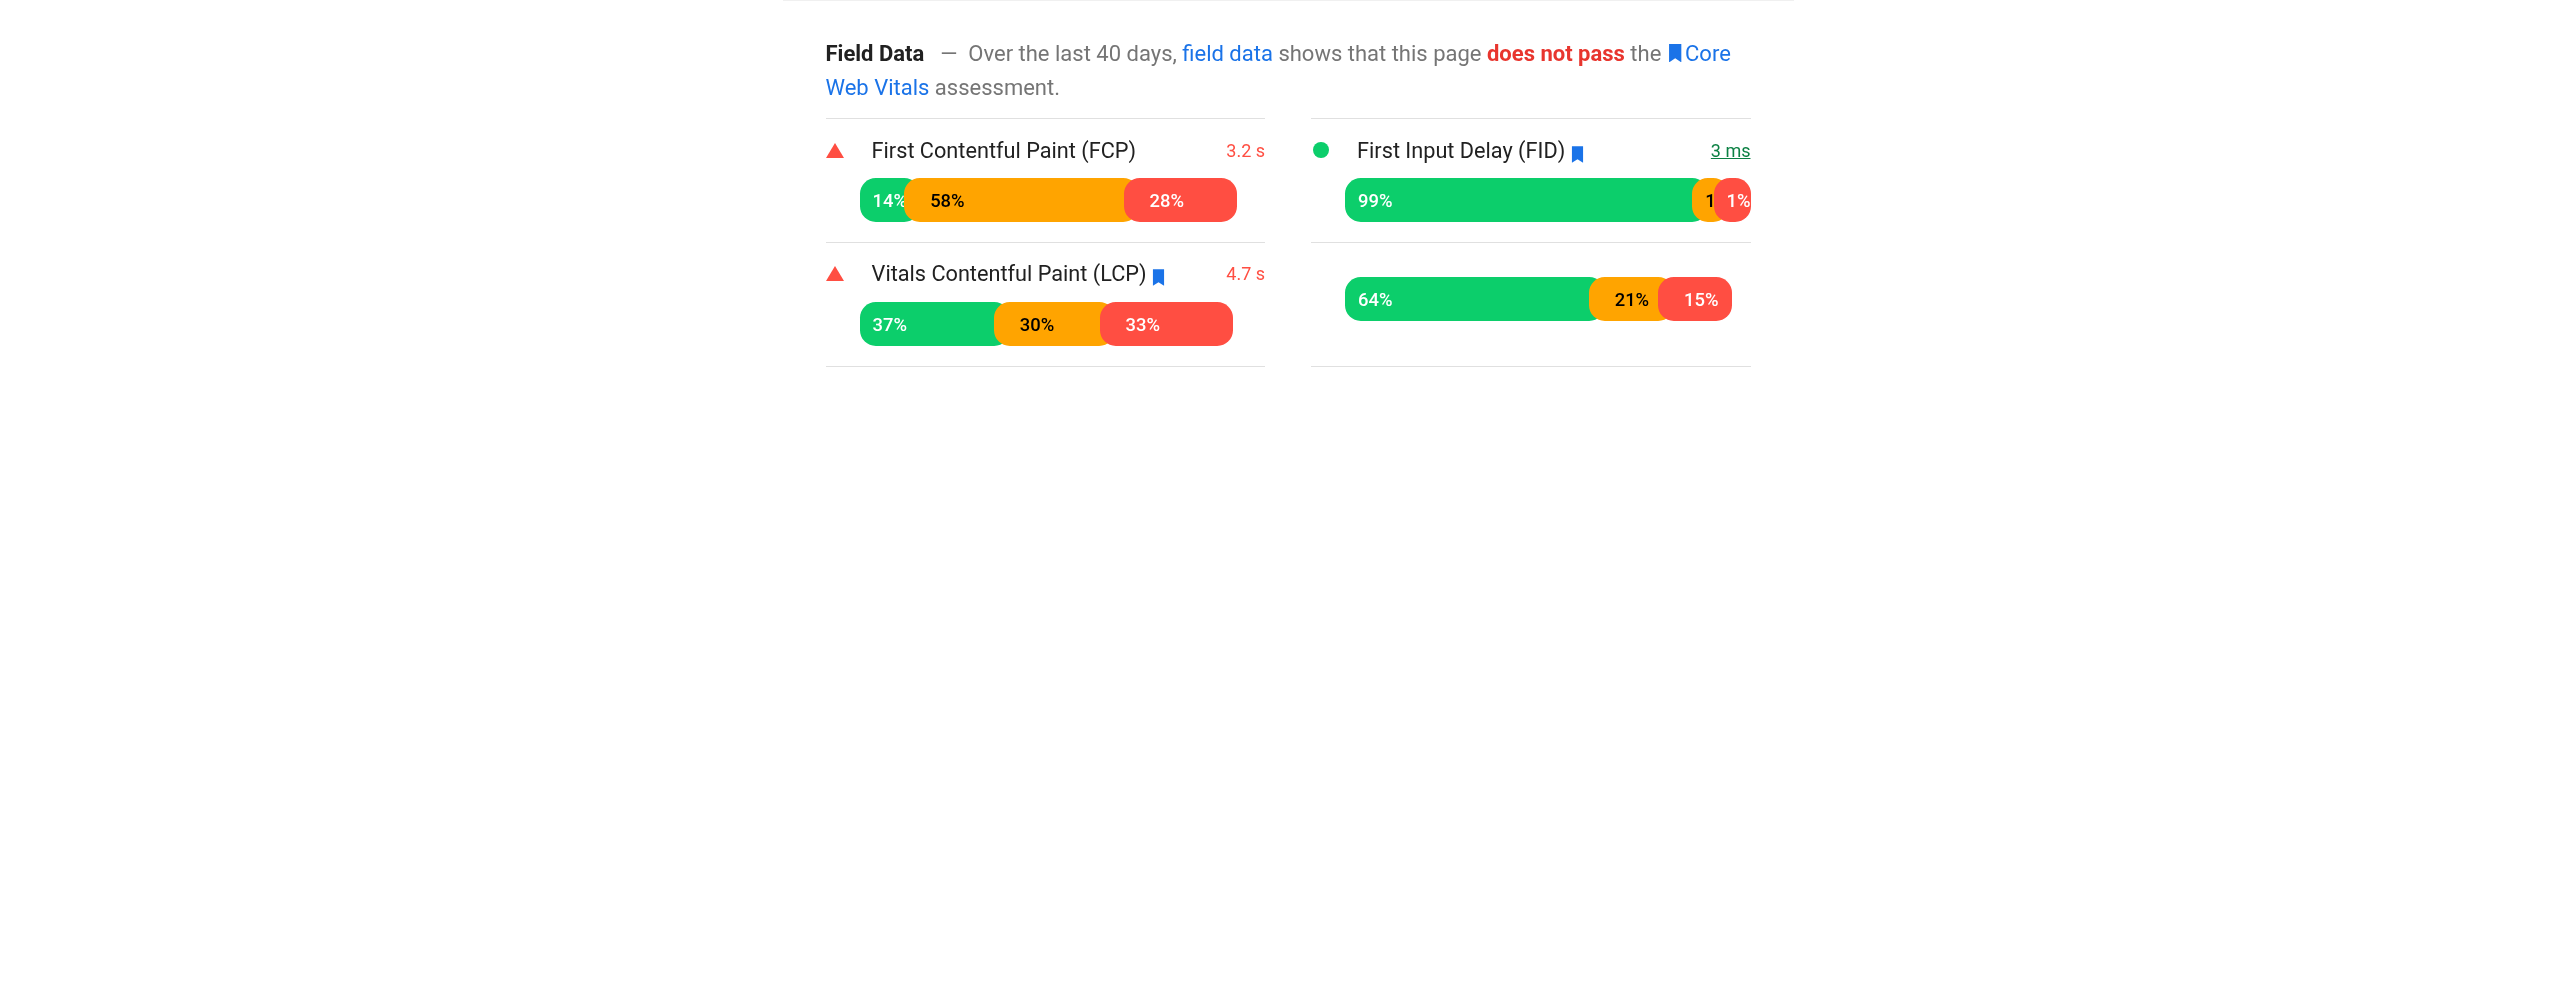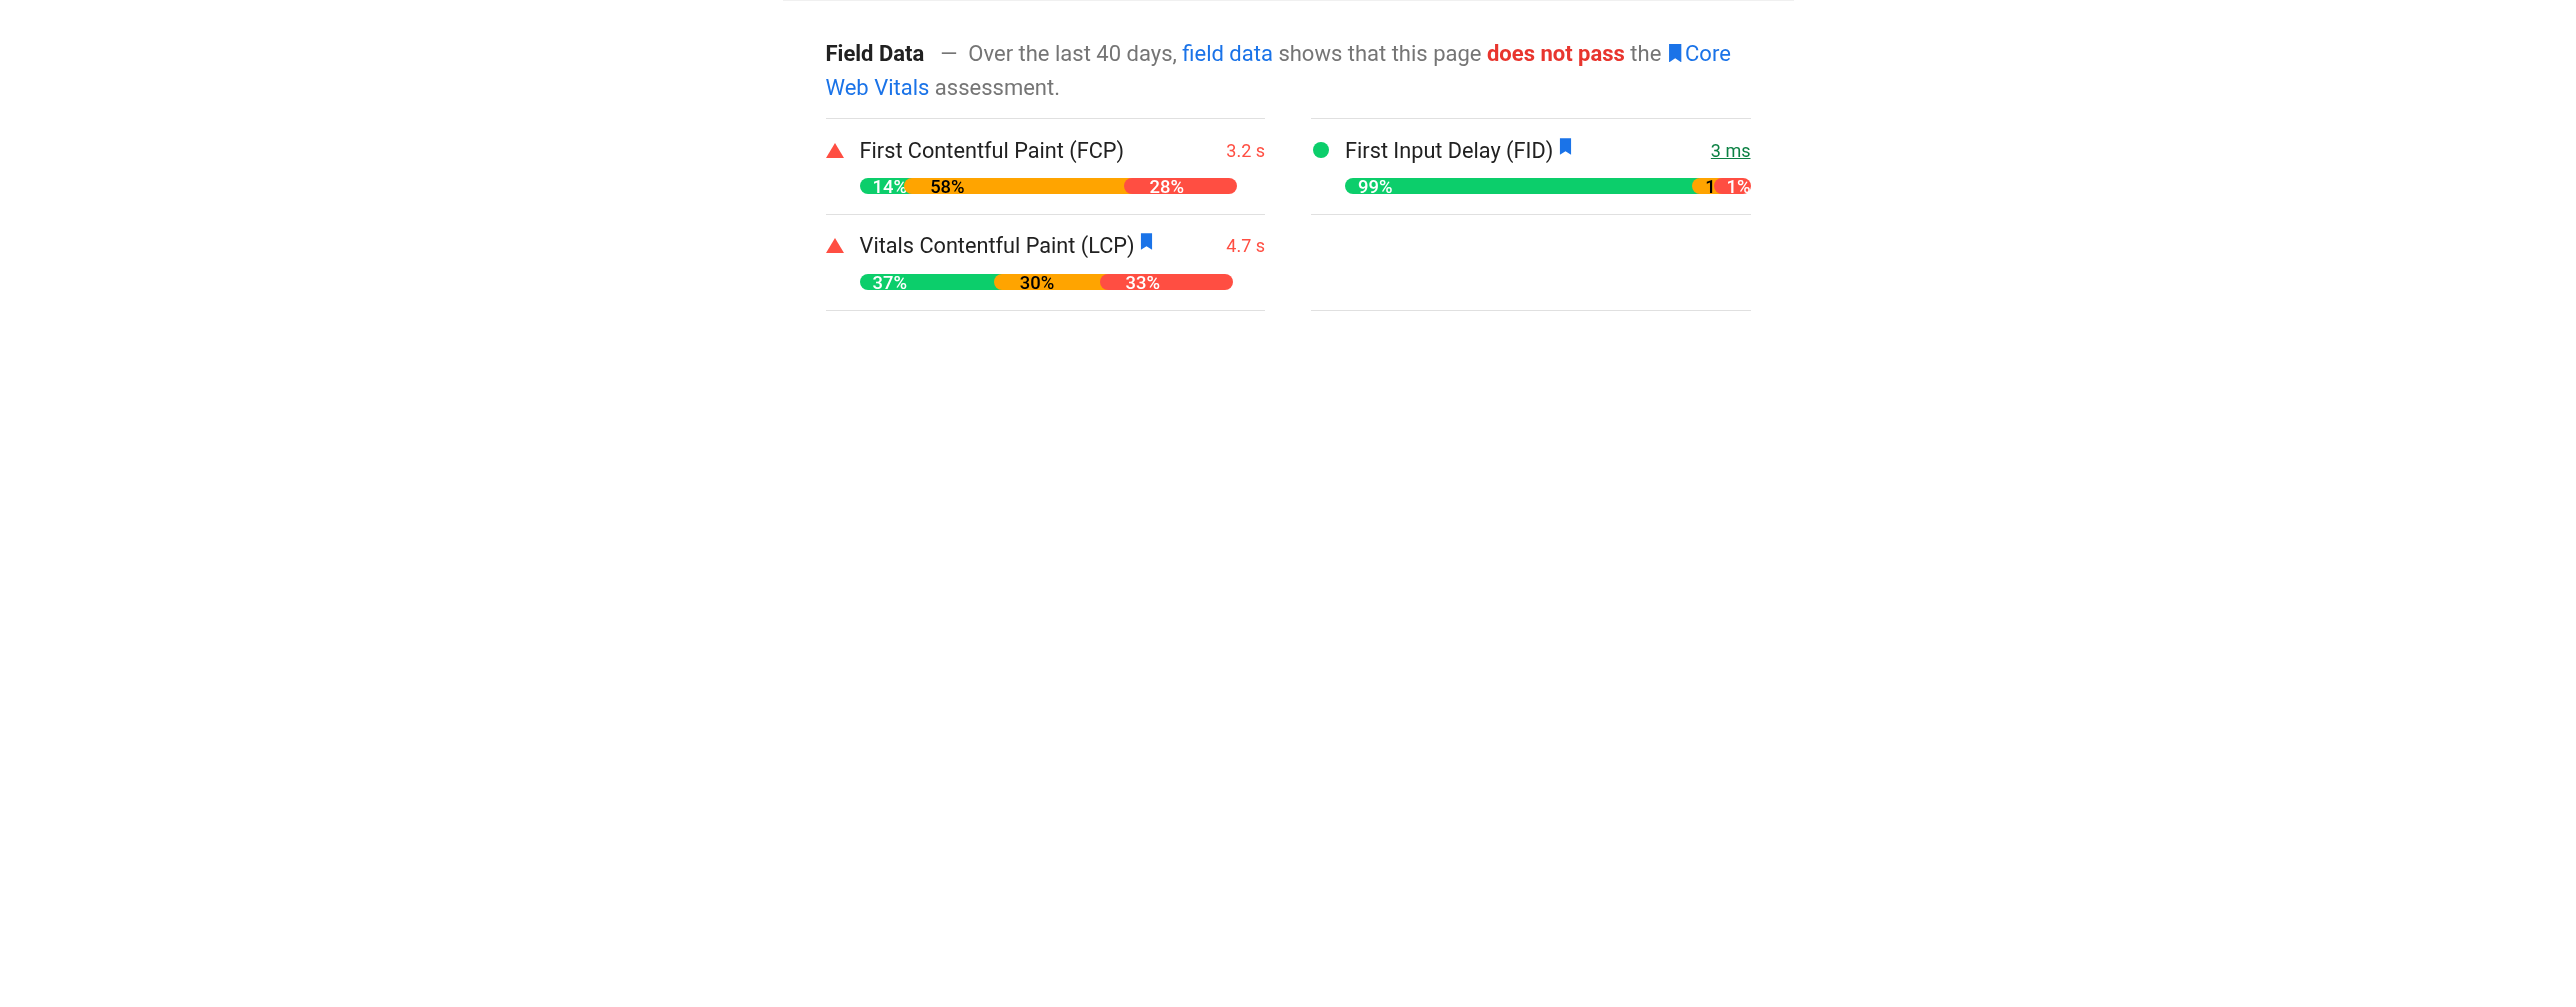--- a/index.html
+++ b/index.html
@@ -85,36 +85,37 @@
   }
   .sq-avg {
     width: 14.4px; height: 14.4px;
     background: var(--avg);
   }
   .metric-name {
     font-size: 21.7px;
     color: var(--text);
     flex: 1 1 auto;
     display: flex;
-    align-items: flex-start;
+    align-items: flex-end;
+    margin-left: 12px;
   }
   .metric-name .bookmark-icon { margin-left: 5.3px; }
   .metric-value {
     font-size: 18px;
     font-weight: 400;
     margin-left: auto;
   }
   .val-poor { color: var(--red-text); }
   .val-good { color: #0b8043; text-decoration: underline; }
   .val-avg  { color: #c5600b; }
 
   .bar {
     margin-top: 15.8px;
     margin-left: 34px;
-    height: 16px;
+    height: 44px;
     display: flex;
     align-items: stretch;
     font-size: 18.4px;
     font-weight: 500;
   }
   .seg {
     display: flex;
     align-items: center;
     padding: 0 13px;
     position: relative;
@@ -203,17 +204,22 @@
         <span class="metric-value val-poor">4.7 s</span>
       </div>
       <div class="bar">
         <span class="seg seg-good" style="flex-basis:37%">37%</span>
         <span class="seg seg-avg" style="flex-basis:30%">30%</span>
         <span class="seg seg-poor" style="flex-basis:33%">33%</span>
       </div>
     </div>
 
     <div class="metric">
+      <div class="bar">
+        <span class="seg seg-good" style="flex-basis:64%">64%</span>
+        <span class="seg seg-avg" style="flex-basis:21%">21%</span>
+        <span class="seg seg-poor" style="flex-basis:15%">15%</span>
+      </div>
     </div>
 
   </div>
 </div>
 
 
 </body></html>

